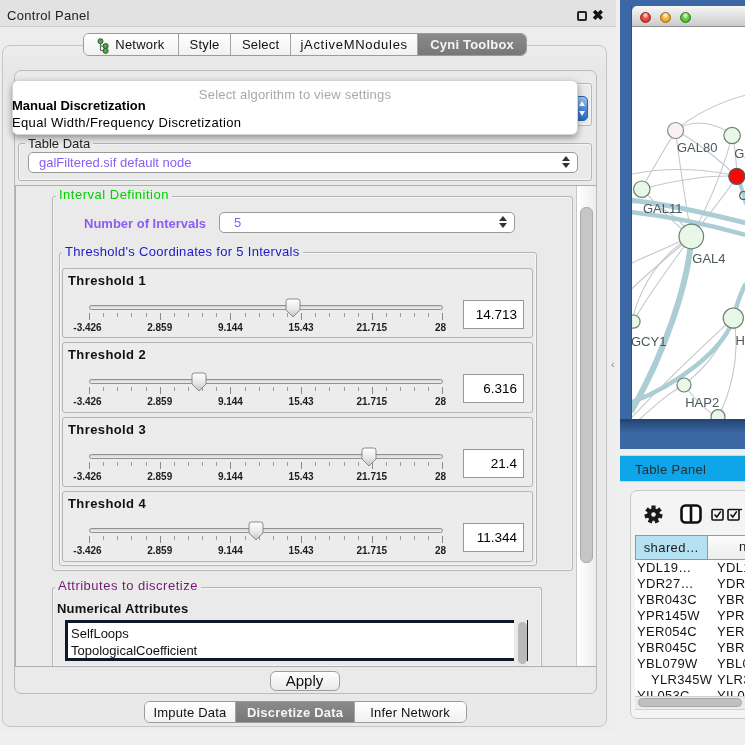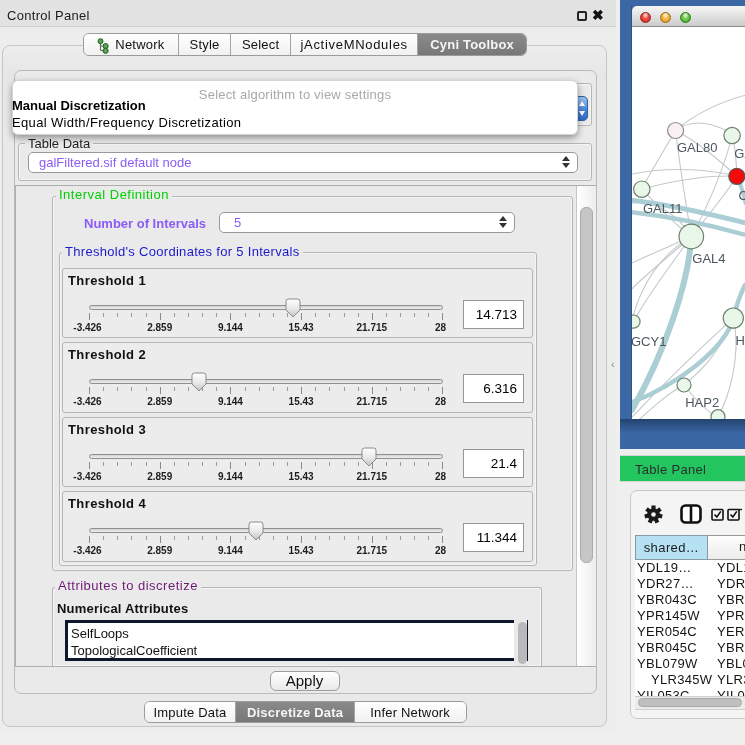--- a/index.html
+++ b/index.html
@@ -58,21 +58,21 @@
   .lst { font-size:13px; color:#111; }
 
   
   #bluebg { left:620px; top:0; width:125px; height:449px; background:#3b67a5; }
   #macwin { left:631px; top:6px; width:114px; height:414px; border-left:1px solid #32527e; }
   #mactitle { left:0; top:0; width:113px; height:21px; border-top-left-radius:5px;
               background:linear-gradient(#f7f7f7,#cbcbcb); border-bottom:1px solid #8d8d8d; }
   .light { position:absolute; top:6px; width:11px; height:11px; border-radius:50%; }
   #canvas { left:0; top:21px; width:113px; height:392px; background:#ffffff; }
 
-  #tpbar { left:620px; top:455px; width:125px; height:27px; background:#22c55e; border-top:1px solid #d4d4d4; border-bottom:1px solid #d4d4d4; }
+  #tpbar { left:620px; top:455px; width:125px; height:27px; background:#0ea5e9; border-top:1px solid #d4d4d4; border-bottom:1px solid #d4d4d4; }
   #tpbar .t { position:absolute; left:15px; top:6px; font-size:13px; color:#2e2e2e; letter-spacing:.3px; }
 
   #tablebox { left:630px; top:490px; width:130px; height:229px; background:#f4f4f4; border:1px solid #c9c9c9; border-radius:7px; }
 </style>
 </head>
 <body>
 
 <div id="cpwin" class="abs">
   <div id="cptitle" class="abs">
       <span class="t">Control Panel</span>

